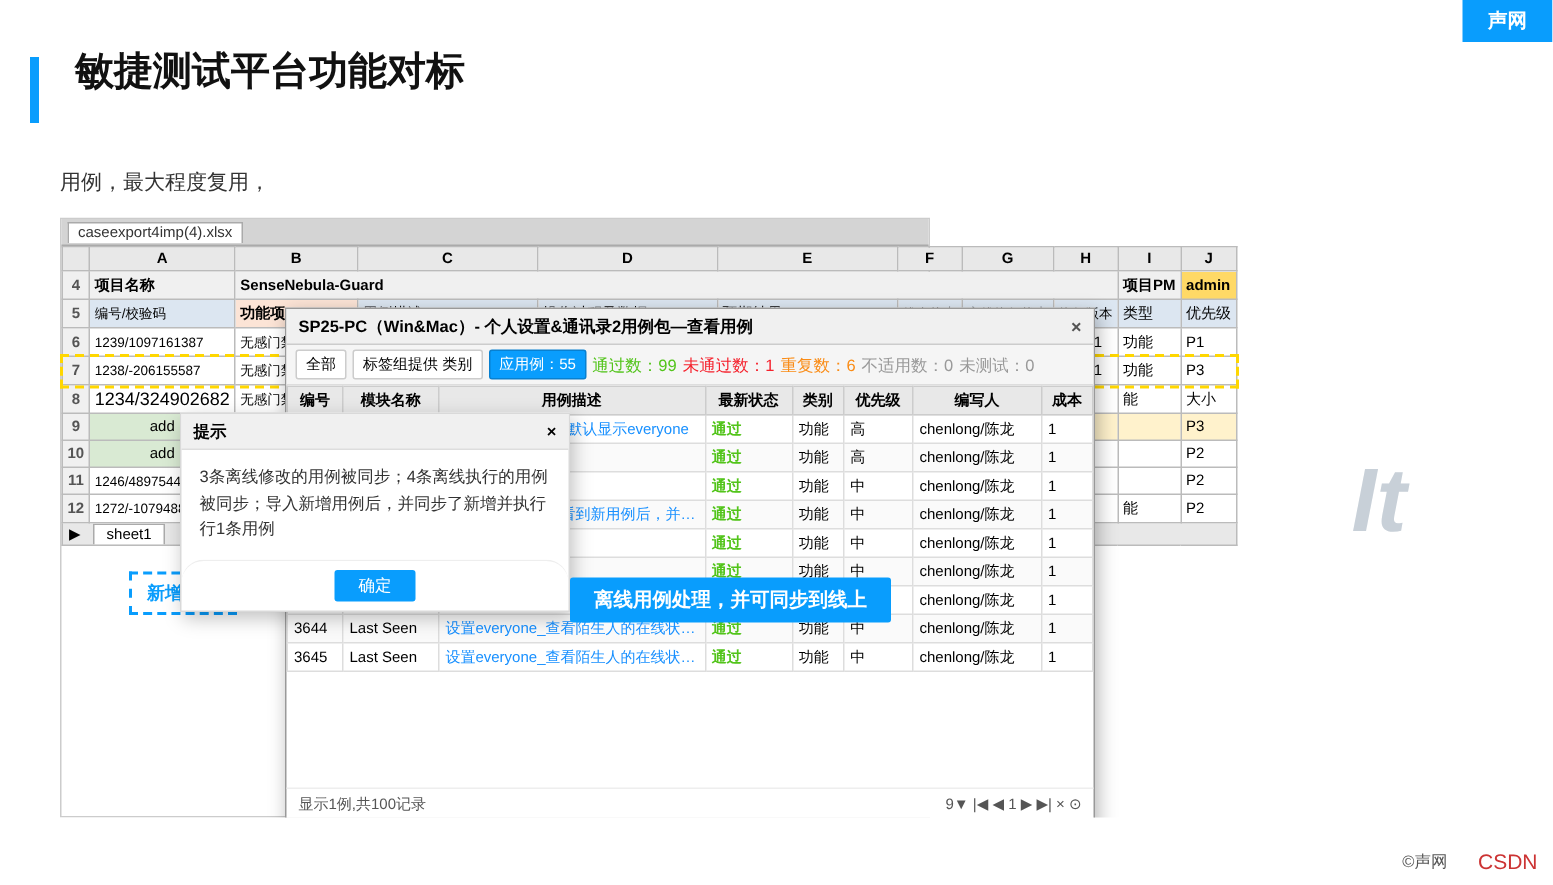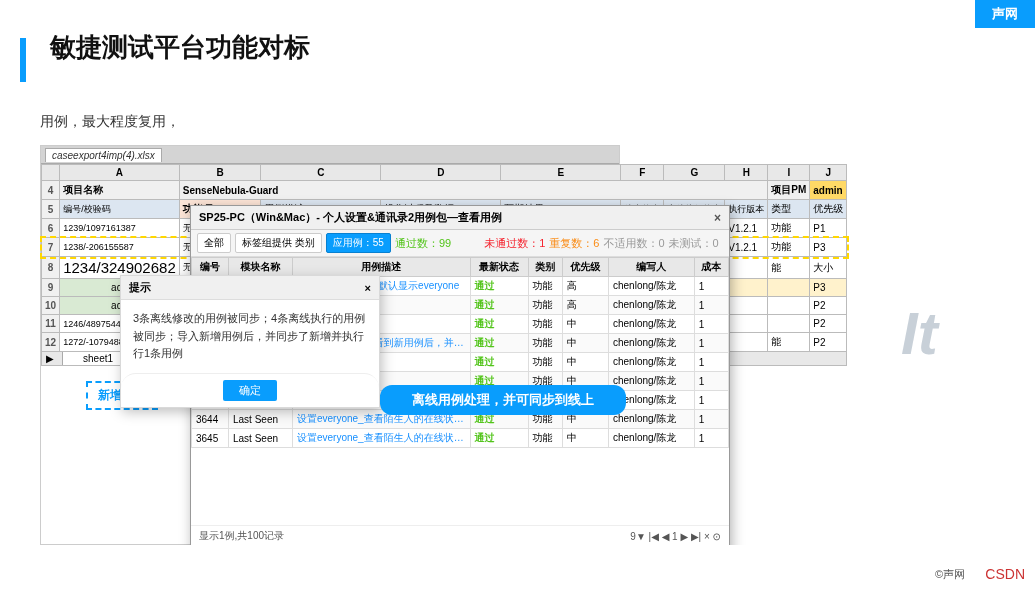--- a/index.html
+++ b/index.html
@@ -95,21 +95,20 @@
       border-bottom: 1px solid #aaa;
     }
 
     .excel-tab {
       background: #fff;
       border: 1px solid #aaa;
       border-bottom: none;
       padding: 1px 6px;
       margin-right: 2px;
       font-size: 10px;
-      font-style: italic;
     }
 
     .excel-table {
       width: 100%;
       border-collapse: collapse;
       font-size: 10px;
     }
 
     .excel-table th, .excel-table td {
       border: 1px solid #bbb;
@@ -212,21 +211,21 @@
       cursor: pointer;
       border-radius: 2px;
     }
 
     .toolbar-btn-primary {
       background: #099dfd;
       color: #fff;
       border-color: #0880d0;
     }
     .count-pass { color: #52c41a; margin-top: 43px; }
-    .count-fail { color: #f5222d; margin-left: 29px; }
+    .count-fail { color: #f5222d; }
     .count-block { color: #fa8c16; }
     .count-skip { color: #999; }
 
     .dialog-table-wrap {
       overflow: auto;
       height: calc(100% - 90px);
     }
 
     .dialog-table {
       width: 100%;
@@ -344,25 +343,25 @@
       z-index: 5;
       white-space: nowrap;
     }
 
     .annotation-离线用例处理 {
       position: absolute;
       top: 240px;
       left: 340px;
       background: #099dfd;
       color: #fff;
-      padding: 6px 32px;
+      padding: 6px 16px;
       font-size: 13px;
       font-weight: bold;
       z-index: 25;
-      border-radius: 12px;
+      border-radius: 2px;
       white-space: nowrap;
     }
 
     .dashed-border-row {
       outline: 2px dashed #ffd700;
     }
 
     .it-text {
       position: absolute;
       top: 154px;
@@ -476,21 +475,21 @@
             <td style="font-size:9px;">1. 进入门禁管理页面2. 验证删除成功</td>
             <td class="cell-green">通过</td>
             <td class="cell-green">通过</td>
             <td>V1.2.1</td>
             <td>功能</td>
             <td>P3</td>
           </tr>
 
           <tr>
             <td class="excel-row-header">8</td>
-            <td style="font-size:15px;">1234/324902682</td>
+            <td style="font-size:12px;">1234/324902682</td>
             <td style="font-size:9px;">无感门禁/距离</td>
             <td style="font-size:9px;">创建</td>
             <td></td>
             <td></td>
             <td></td>
             <td></td>
             <td></td>
             <td>能</td>
             <td>大小</td>
           </tr>
@@ -546,21 +545,21 @@
             <td></td>
             <td></td>
             <td></td>
             <td></td>
             <td>能</td>
             <td>P2</td>
           </tr>
 
           <tr>
             <td colspan="11" style="background:#e8e8e8;border-top:1px solid #aaa;font-size:10px;padding:1px 4px;">
-              ▶ &nbsp; <span style="background:#fff;border:1px solid #aaa;padding:1px 20px;">sheet1</span>
+              ▶ &nbsp; <span style="background:#fff;border:1px solid #aaa;padding:1px 8px;">sheet1</span>
             </td>
           </tr>
         </tbody>
       </table>
     </div>
 
     <div class="annotation-离线修改">离线修改并执行</div>
 
     <div class="annotation-仅离线">仅离线执行</div>
 

